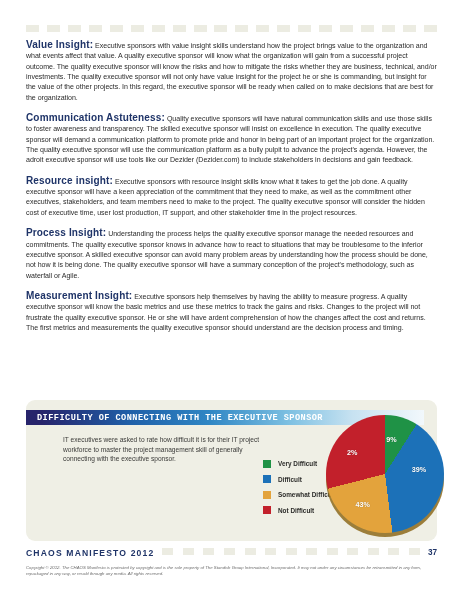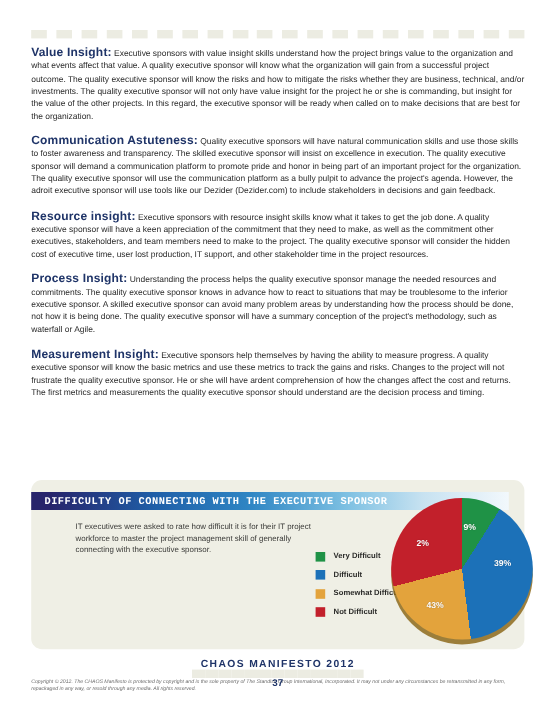--- a/index.html
+++ b/index.html
@@ -139,22 +139,21 @@
   
   .footer {
     position: absolute;
     left: 26px; top: 548px;
     width: 411px;
   }
   .footer-top {
     position: relative;
     height: 12px;
     display: flex;
-    align-items: center;
-    flex-direction: column;
+    align-items: flex-start;
   }
   .footer-brand {
     font-size: 8.6px;
     font-weight: bold;
     color: #1f3468;
     letter-spacing: 1.15px;
     white-space: nowrap;
   }
   .footer-dashes {
     flex: 1 1 auto;

